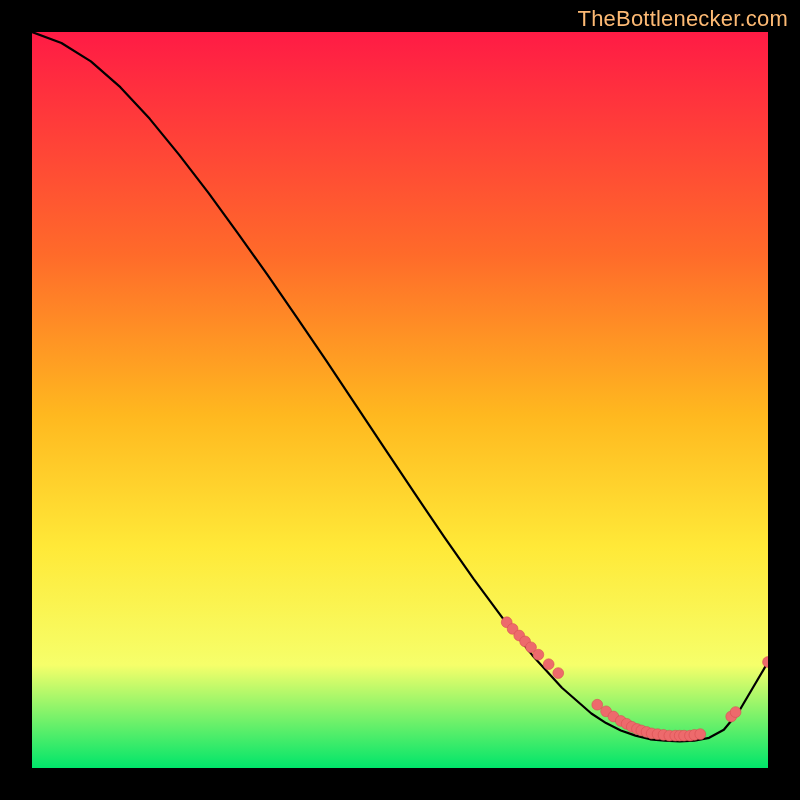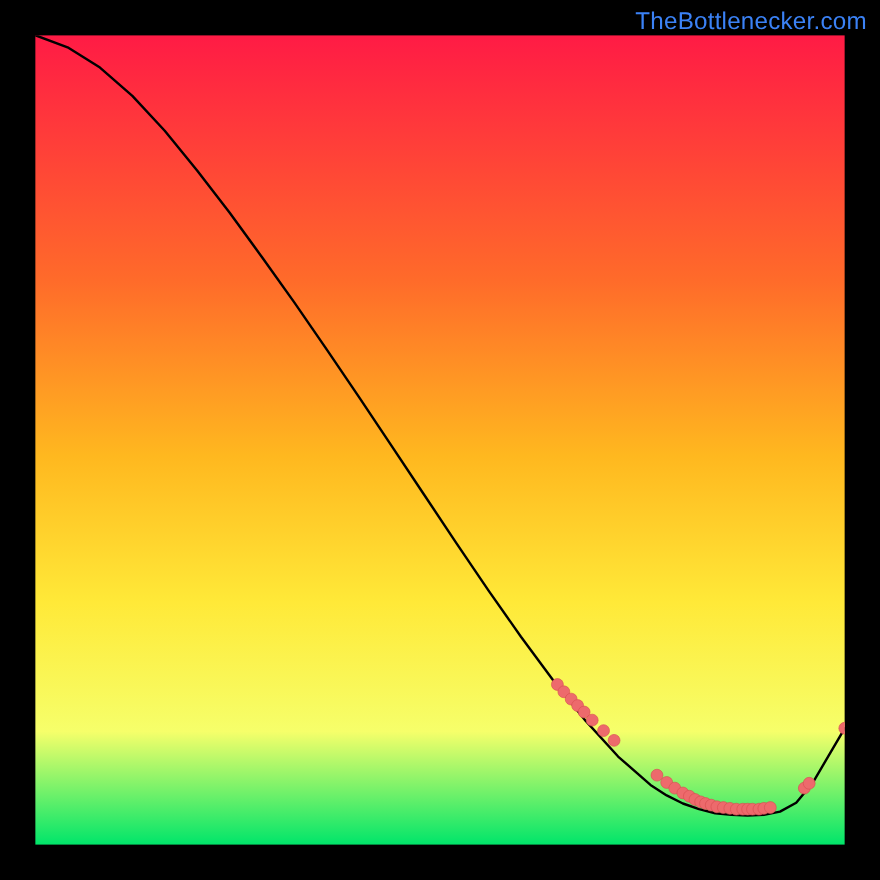--- a/index.html
+++ b/index.html
@@ -8,21 +8,21 @@
     height: 800px;
     background: #000;
     position: relative;
     overflow: hidden;
     font-family: Arial, sans-serif;
   }
   .attribution {
     position: absolute;
     top: 6px;
     right: 12px;
-    color: #3b82f6;
+    color: #fdba74;
     font-size: 22px;
     letter-spacing: 0.2px;
     text-align: center;
   }
   .plot-area {
     position: absolute;
     left: 32px;
     top: 32px;
     width: 736px;
     height: 736px;

